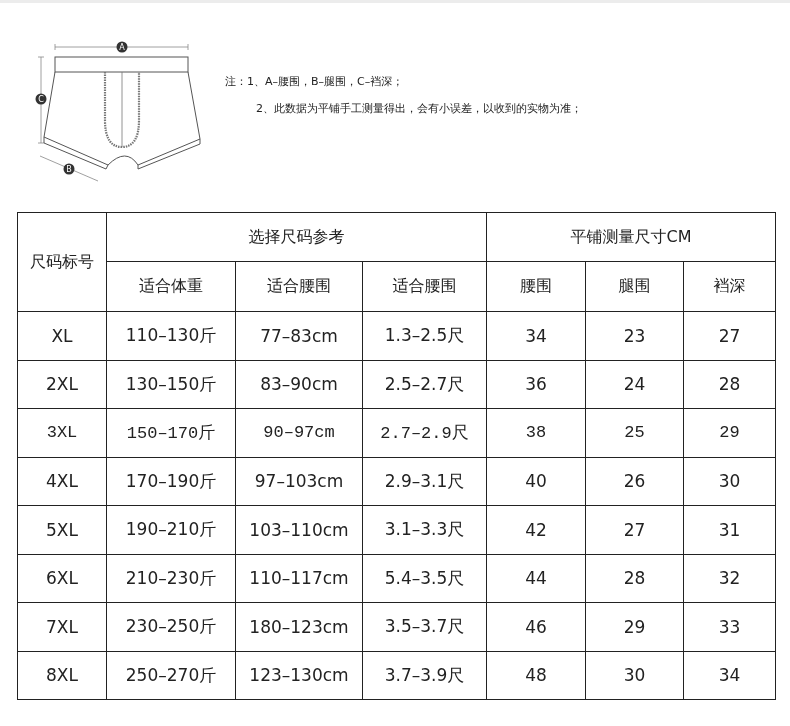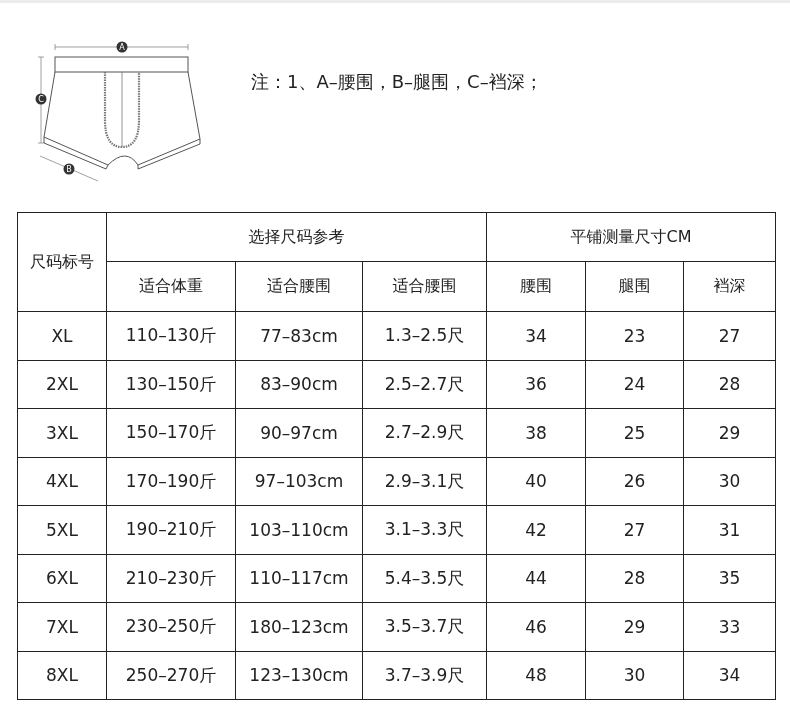--- a/index.html
+++ b/index.html
@@ -1,28 +1,28 @@
 <!DOCTYPE html>
 <html><head>
 <meta charset="utf-8">
 <style>
   html, body { margin:0; padding:0; background:#fff; }
   body { width:790px; height:726px; position:relative; overflow:hidden; font-family:"DejaVu Sans","Liberation Sans",sans-serif; color:#222; }
   .topbar { position:absolute; left:0; top:0; width:790px; height:3px; background:#ececec; }
   .diagram { position:absolute; left:30px; top:35px; width:190px; height:155px; }
-  .notes { position:absolute; left:251px; top:68px; font-size:18px; line-height:27px; color:#222; }
+  .notes { position:absolute; left:225px; top:68px; font-size:11px; line-height:27px; color:#222; }
   .notes .line { white-space:nowrap; }
   .notes .indent { padding-left:31px; }
   table.size { position:absolute; left:17px; top:212px; border-collapse:collapse; table-layout:fixed; }
   table.size td { border:1.5px solid #222; text-align:center; font-size:17px; color:#222; padding:0; }
   table.size td.hdr { font-size:16px; }
   table.size tr.data td { height:47.5px; }
   table.size tr.h1 td { height:48px;margin-top:30px; }
   table.size tr.h2 td { height:49px; }
-  table.size tr.data:nth-child(5) td { border-top-color:#777; }
+  table.size tr.data:nth-child(5) td { border-top-color:#777;font-family:Liberation Mono, monospace; }
 </style>
 </head>
 <body>
 
 <div class="topbar"></div>
 
 <svg class="diagram" viewBox="0 0 190 155" xmlns="http://www.w3.org/2000/svg">
   <g fill="none" stroke="#888" stroke-width="0.8">
     <line x1="25" y1="12" x2="158" y2="12"></line>
     <line x1="25" y1="9" x2="25" y2="15"></line>
@@ -45,20 +45,21 @@
     <text x="92" y="15.2" font-size="8" fill="#fff" text-anchor="middle">A</text>
     <circle cx="11" cy="64" r="5.5" fill="#333"></circle>
     <text x="11" y="67.2" font-size="8" fill="#fff" text-anchor="middle">C</text>
     <circle cx="39" cy="134" r="5.5" fill="#333"></circle>
     <text x="39" y="137.2" font-size="8" fill="#fff" text-anchor="middle">B</text>
   </g>
 </svg>
 
 <div class="notes">
   <div class="line"><span>注：</span><span>1、A–腰围，B–腿围，C–裆深；</span></div>
+  <div class="line indent">2、此数据为平铺手工测量得出，会有小误差，以收到的实物为准；</div>
 </div>
 
 <table class="size">
   <colgroup>
     <col style="width:89px">
       <col style="width:129px">
       <col style="width:127px">
       <col style="width:124px">
       <col style="width:99px">
       <col style="width:98px">
@@ -123,21 +124,21 @@
         <td>27</td>
         <td>31</td>
   </tr>
   <tr class="data">
     <td>6XL</td>
         <td>210–230斤</td>
         <td>110–117cm</td>
         <td>5.4–3.5尺</td>
         <td>44</td>
         <td>28</td>
-        <td>35</td>
+        <td>32</td>
   </tr>
   <tr class="data">
     <td>7XL</td>
         <td>230–250斤</td>
         <td>180–123cm</td>
         <td>3.5–3.7尺</td>
         <td>46</td>
         <td>29</td>
         <td>33</td>
   </tr>

